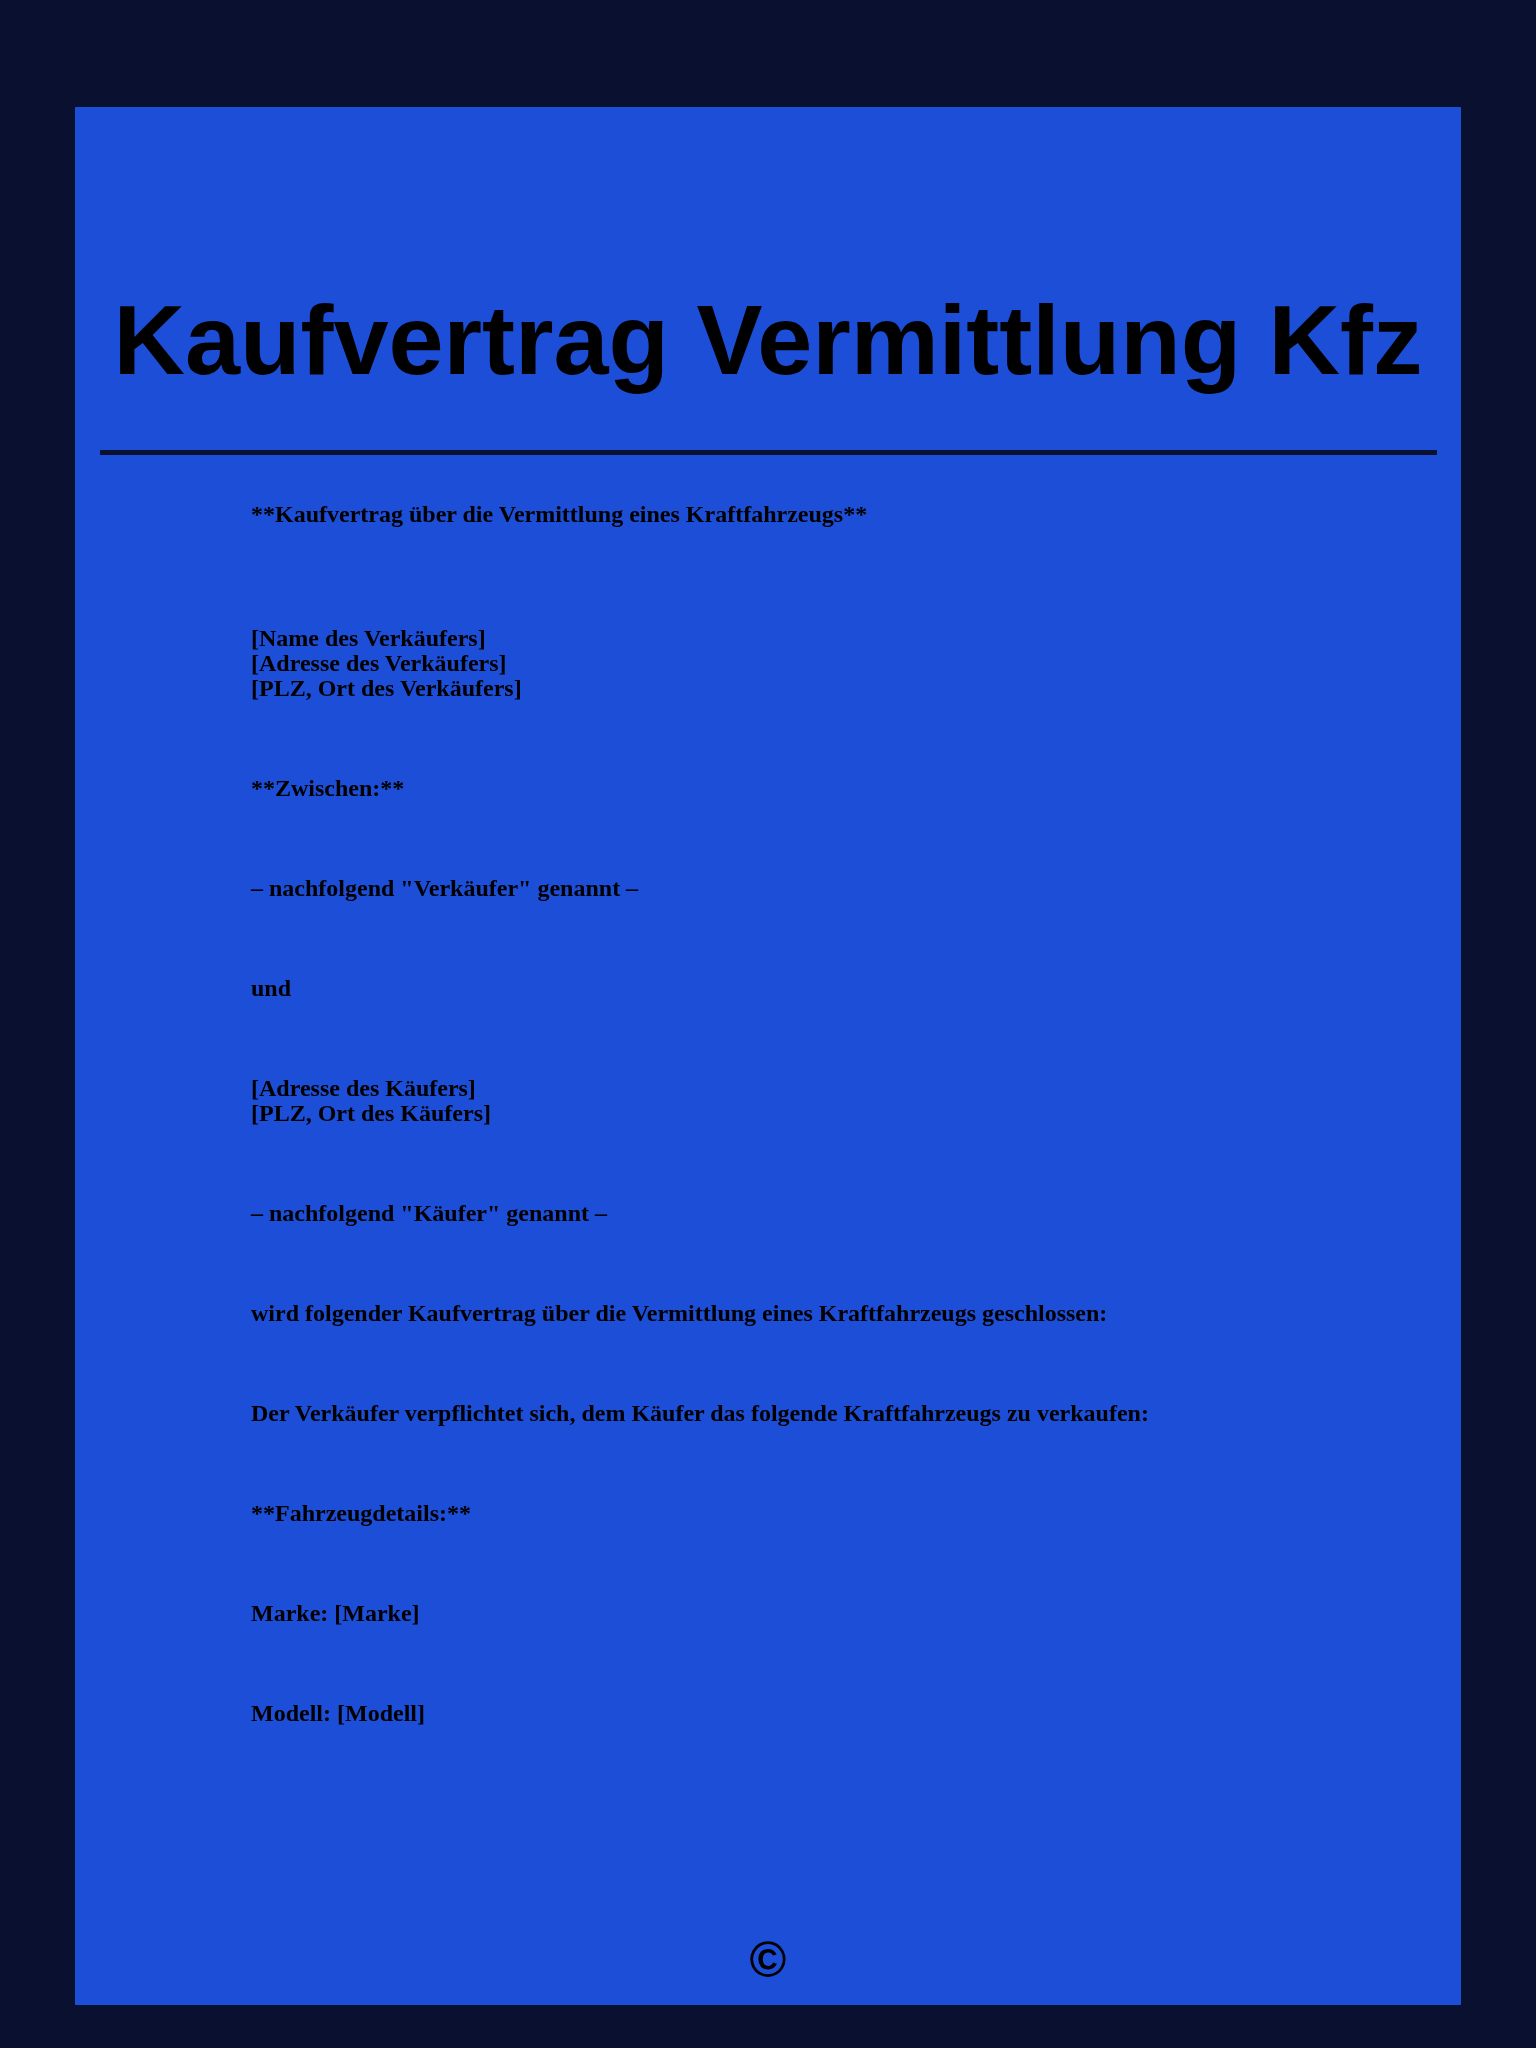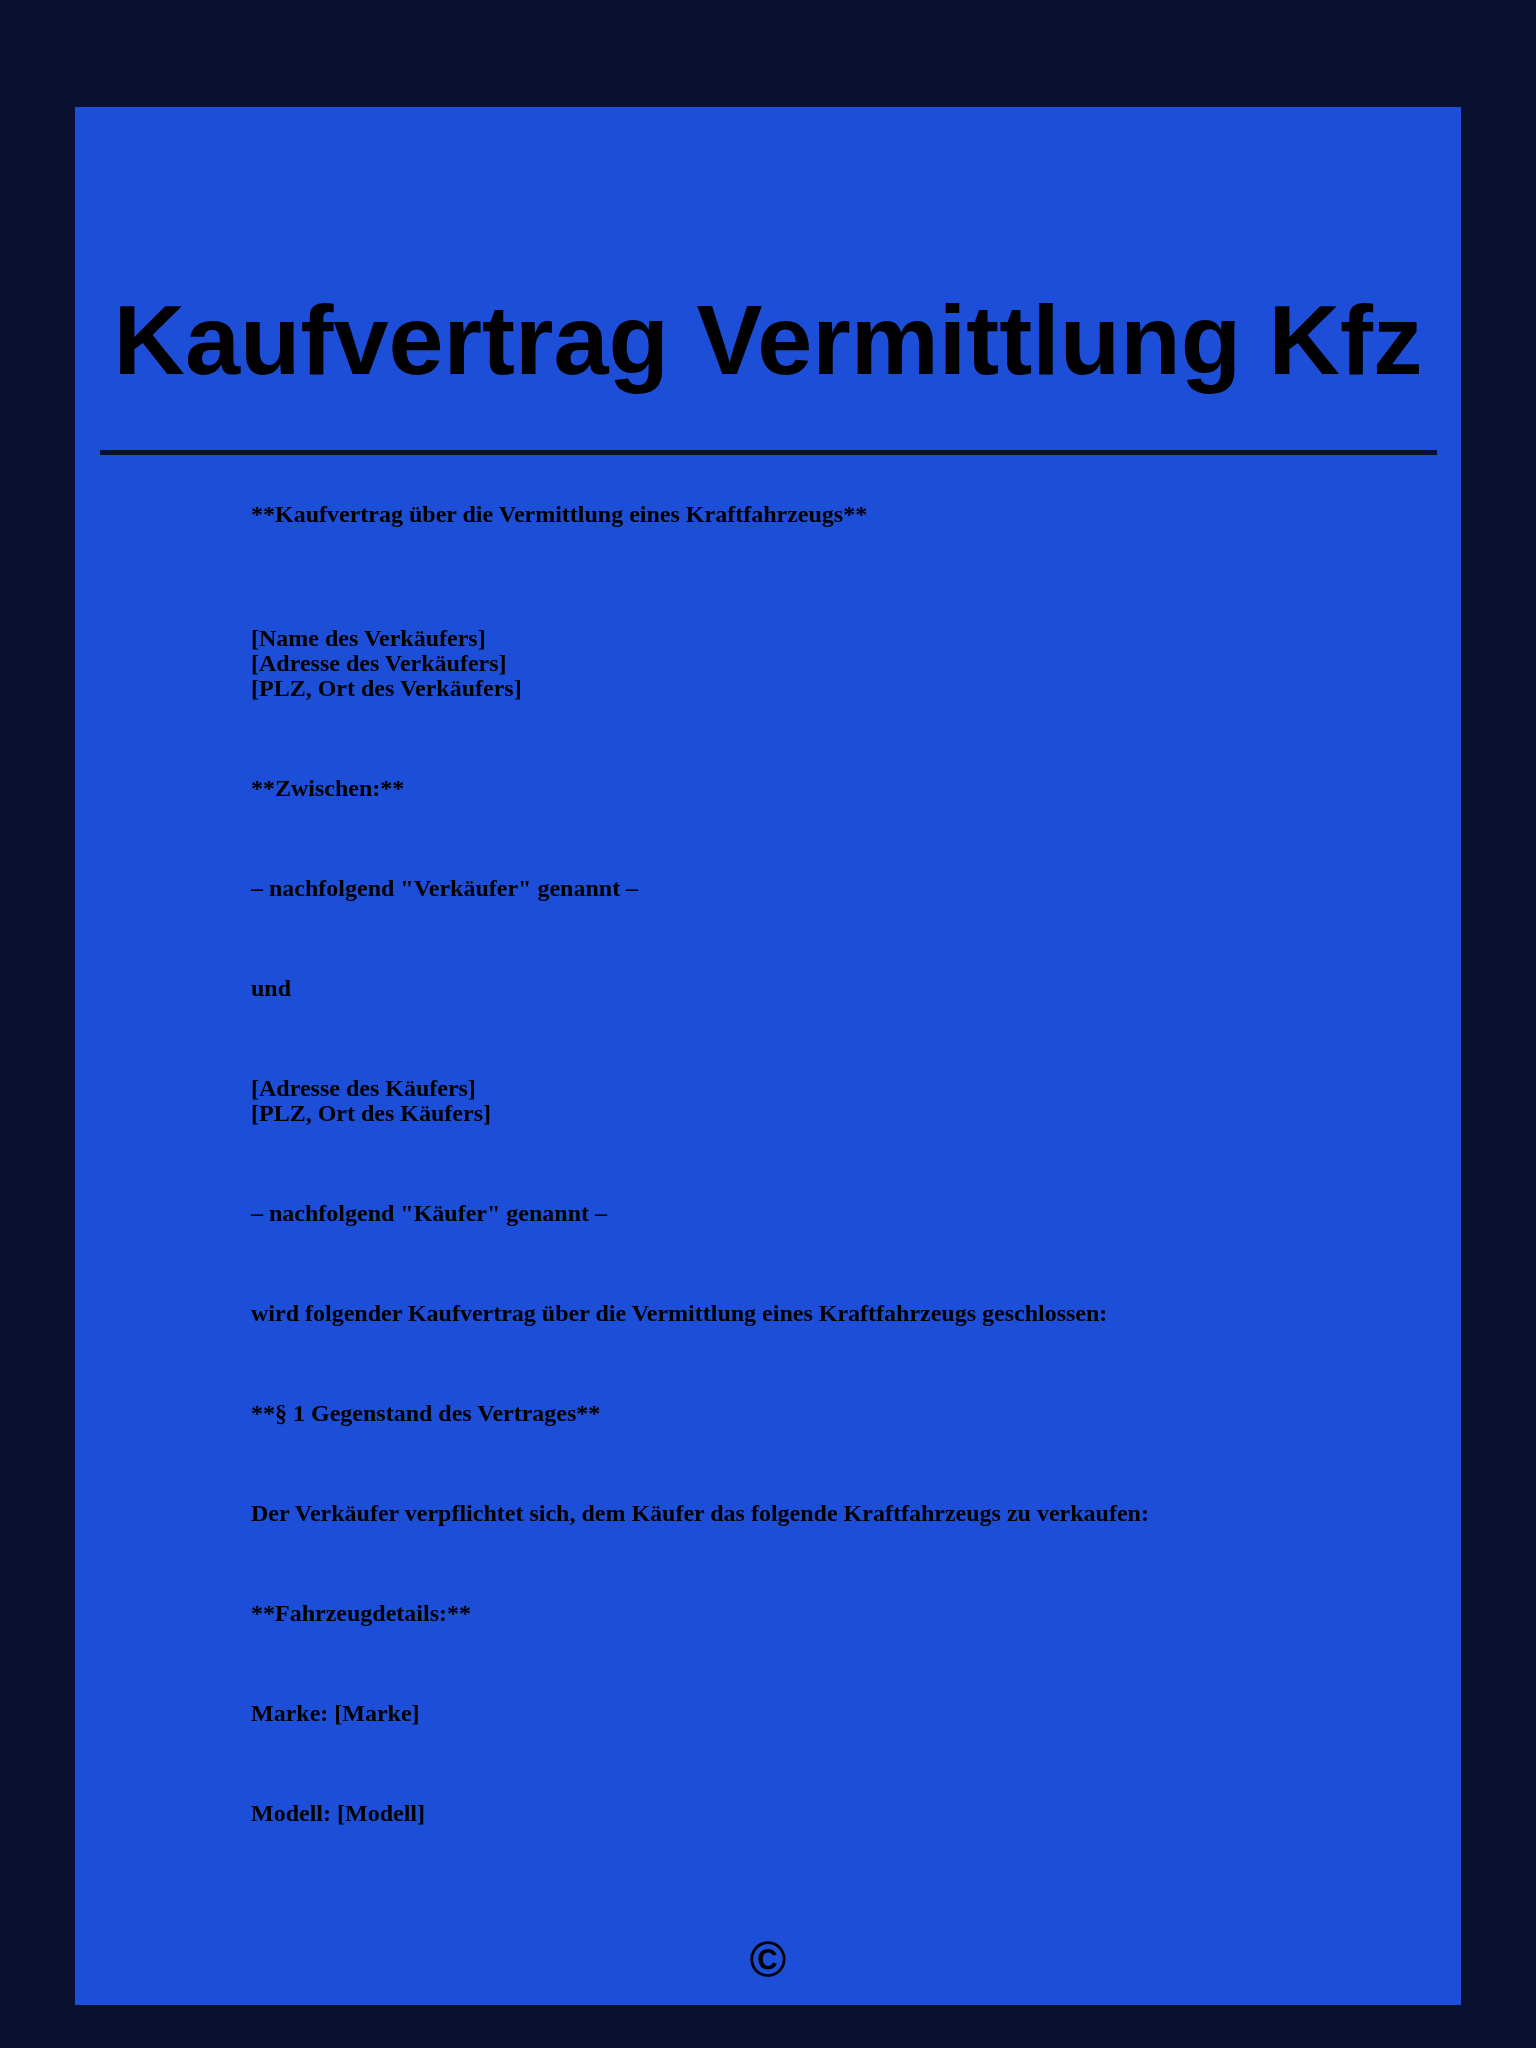--- a/index.html
+++ b/index.html
@@ -120,23 +120,20 @@
     </p>
 
     <p class="para">
       <span class="line">– nachfolgend "Käufer" genannt –</span>
     </p>
 
     <p class="para">
       <span class="line">wird folgender Kaufvertrag über die Vermittlung eines Kraftfahrzeugs geschlossen:</span>
     </p>
 
-    <p class="para">
-      <span class="line">**§ 1 Gegenstand des Vertrages**</span>
-    </p>
 
     <p class="para">
       <span class="line">Der Verkäufer verpflichtet sich, dem Käufer das folgende Kraftfahrzeugs zu verkaufen:</span>
     </p>
 
     <p class="para">
       <span class="line">**Fahrzeugdetails:**</span>
     </p>
 
     <p class="para">

